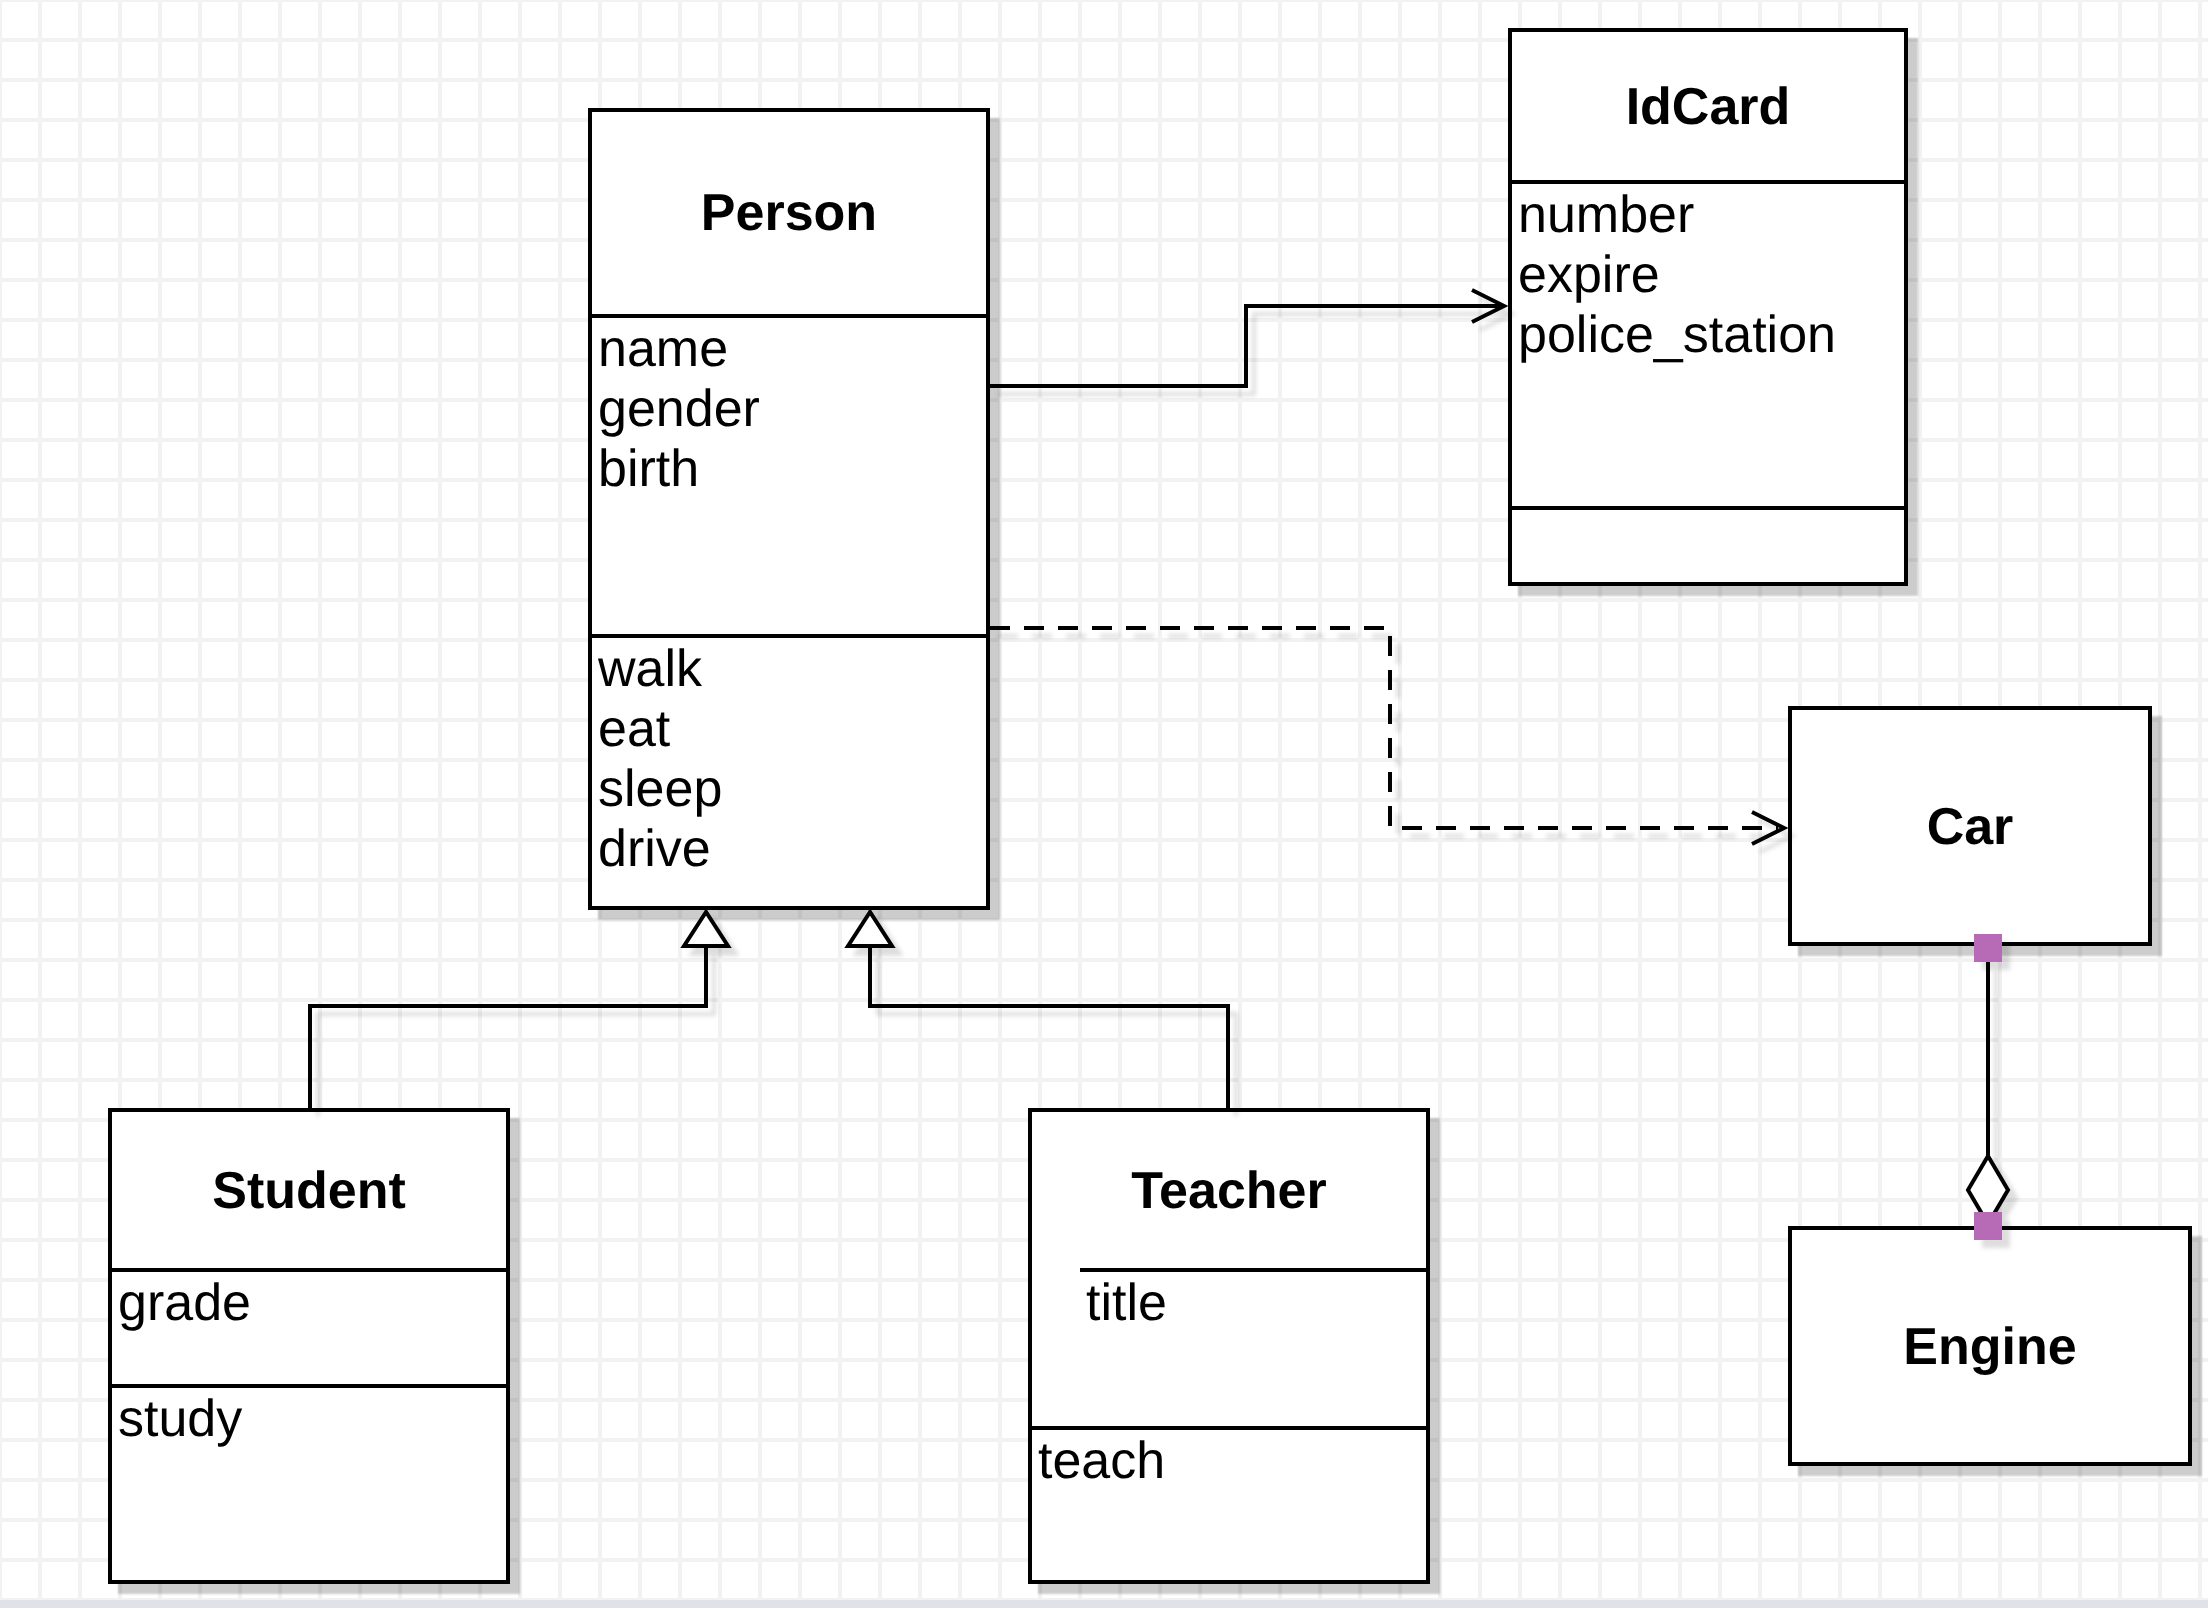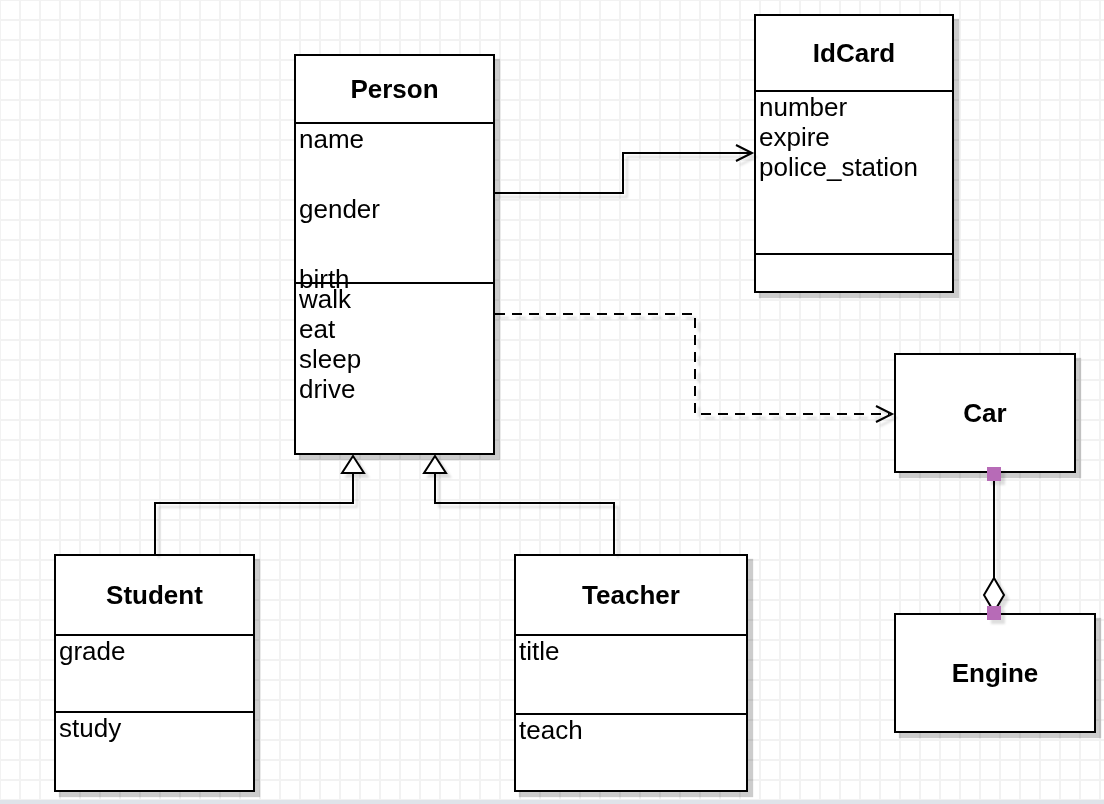--- a/index.html
+++ b/index.html
@@ -75,22 +75,22 @@
     height: 4px;
     background: #dfe3e9;
   }
 </style>
 </head>
 <body>
 
 <div id="canvas">
 
   <div class="uml-class" style="left:294px; top:54px; width:201px; height:401px;">
-    <div class="uml-title" style="height:66px;">Person</div>
-    <div class="uml-section" style="height:160px;gap:40px;">
+    <div class="uml-title" style="height:101px;">Person</div>
+    <div class="uml-section" style="height:160px;">
       <div class="uml-line">name</div>
       <div class="uml-line">gender</div>
       <div class="uml-line">birth</div>
     </div>
     <div class="uml-section grow">
       <div class="uml-line">walk</div>
       <div class="uml-line">eat</div>
       <div class="uml-line">sleep</div>
       <div class="uml-line">drive</div>
     </div>
@@ -109,31 +109,31 @@
   <div class="uml-class" style="left:894px; top:353px; width:182px; height:120px;">
     <div class="uml-title grow">Car</div>
   </div>
 
   <div class="uml-class" style="left:894px; top:613px; width:202px; height:120px;justify-content:flex-end;">
     <div class="uml-title grow">Engine</div>
   </div>
 
   <div class="uml-class" style="left:54px; top:554px; width:201px; height:238px;">
     <div class="uml-title" style="height:78px;border-radius:25px;">Student</div>
-    <div class="uml-section" style="height:77px;">
+    <div class="uml-section" style="height:58px;">
       <div class="uml-line">grade</div>
     </div>
     <div class="uml-section grow">
       <div class="uml-line">study</div>
     </div>
   </div>
 
-  <div class="uml-class" style="left:514px; top:554px; width:234px; height:238px;">
+  <div class="uml-class" style="left:514px; top:554px; width:201px; height:238px;">
     <div class="uml-title" style="height:78px;">Teacher</div>
-    <div class="uml-section" style="height:79px;">
+    <div class="uml-section" style="height:79px;margin-left:24px;">
       <div class="uml-line">title</div>
     </div>
     <div class="uml-section grow">
       <div class="uml-line">teach</div>
     </div>
   </div>
 
   <svg id="edges" viewBox="0 0 1104 804" xmlns="http://www.w3.org/2000/svg">
 
     <g>

